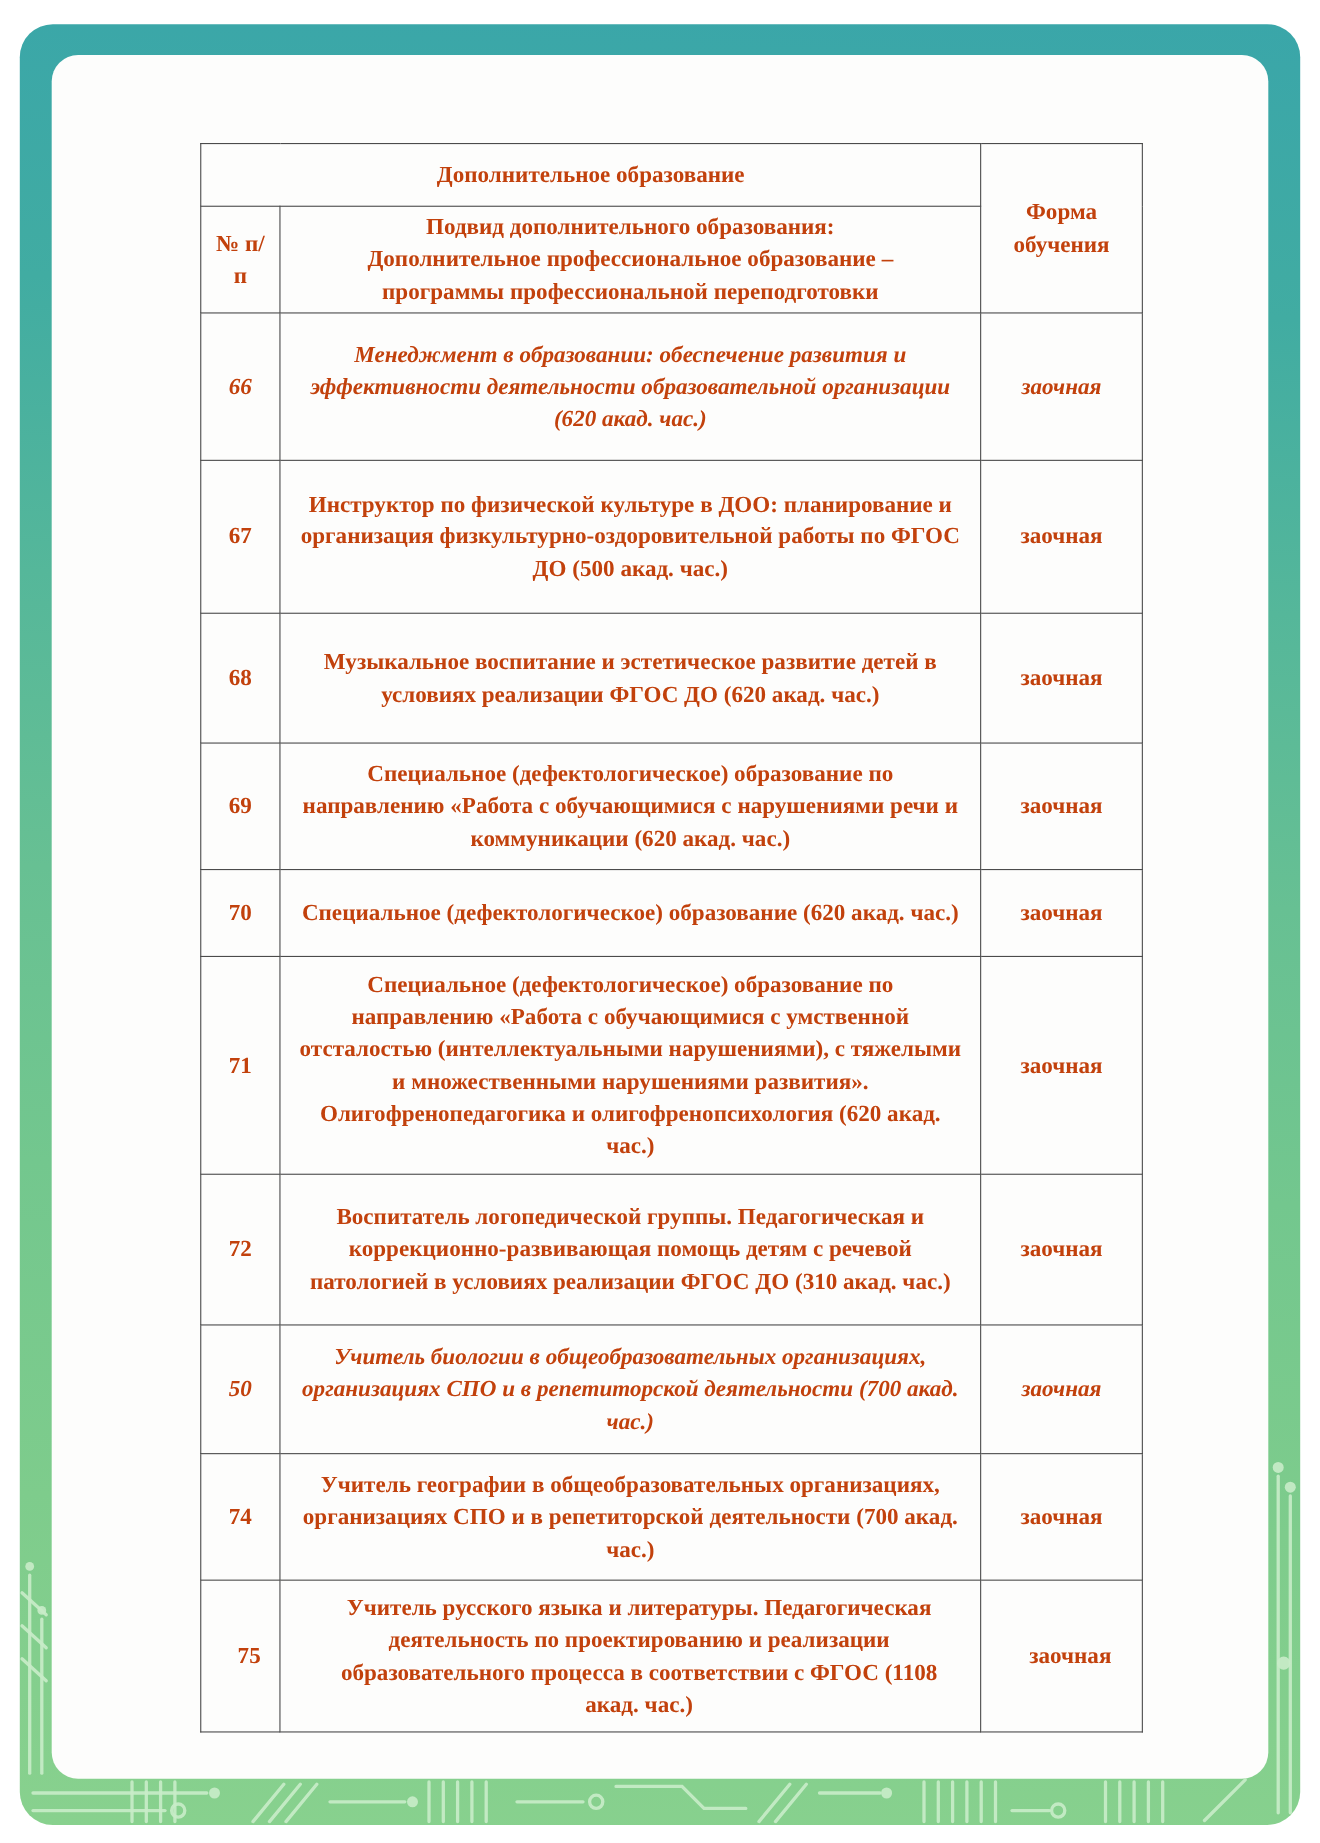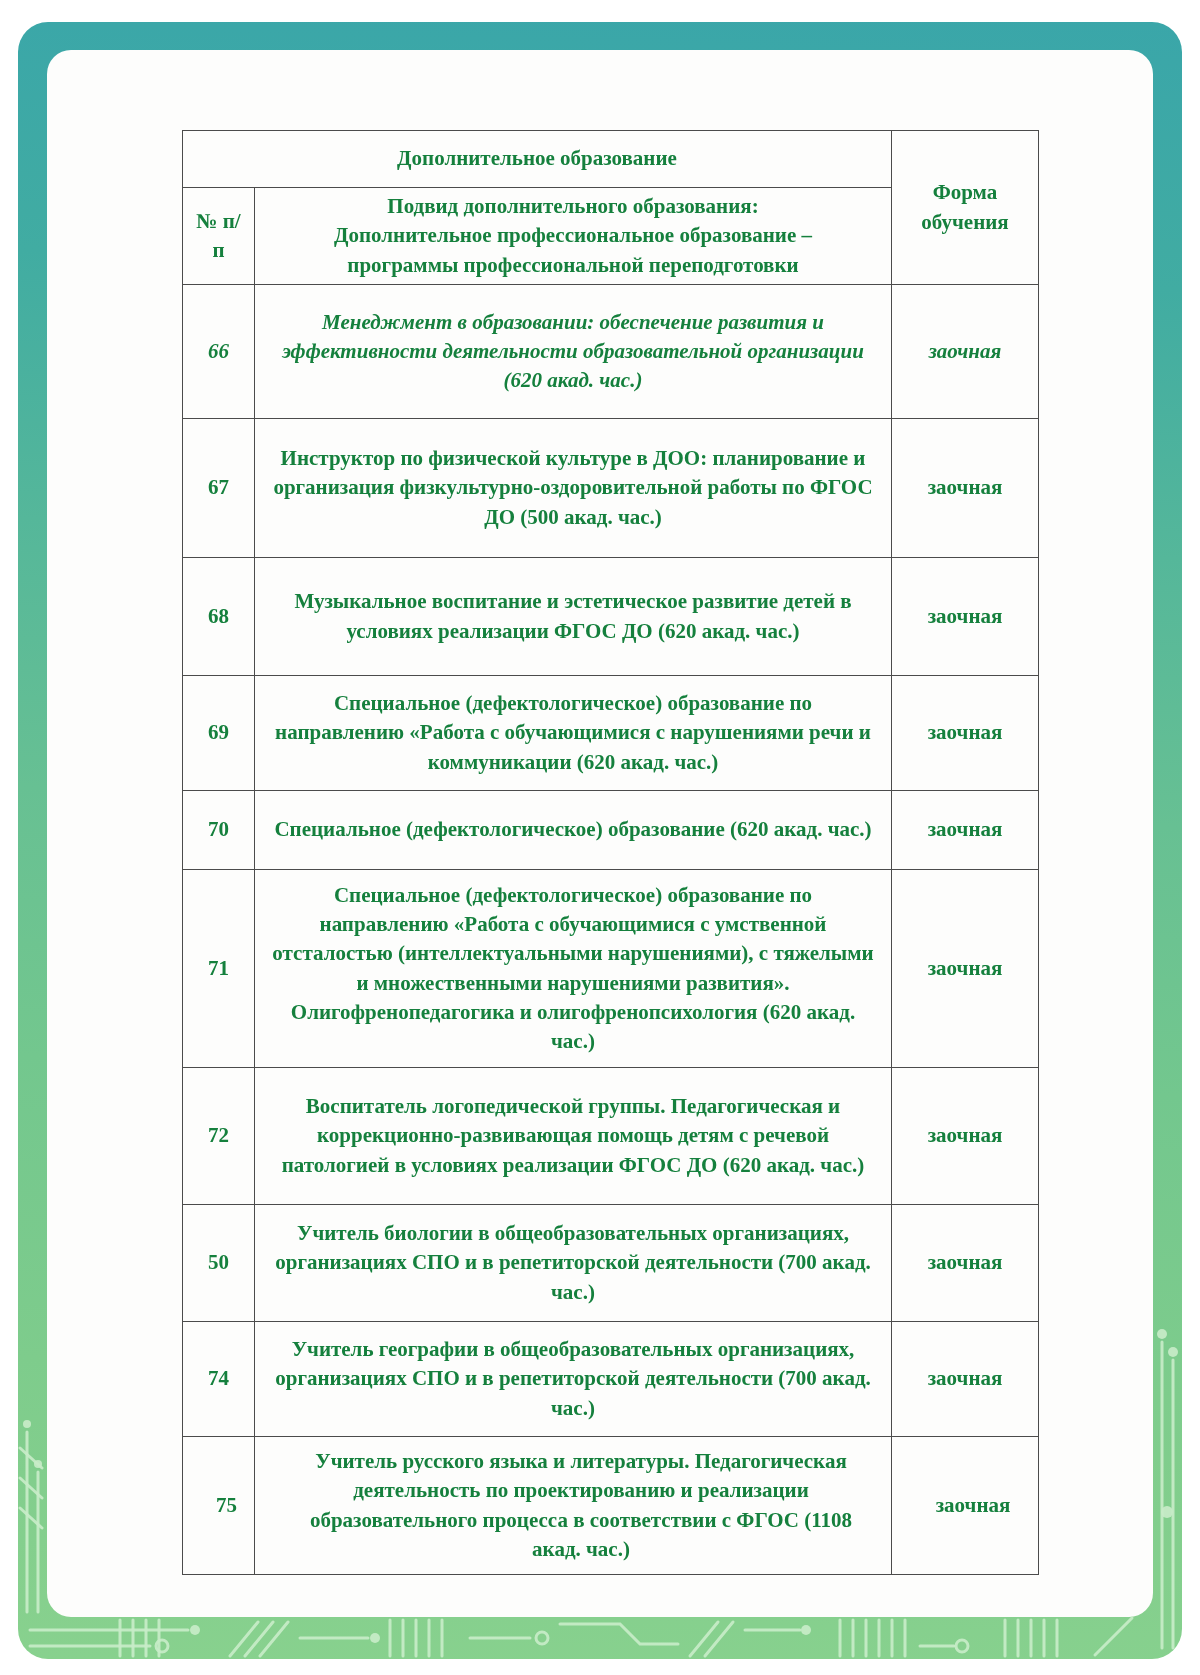--- a/index.html
+++ b/index.html
@@ -30,36 +30,36 @@
   .doc-table{
     position:absolute;left:182px;top:130px;width:856px;z-index:2;
     border-collapse:collapse;table-layout:fixed;
   }
   .doc-table col.c1{width:72px;}
   .doc-table col.c2{width:637px;}
   .doc-table col.c3{width:147px;}
   .doc-table th,.doc-table td{
     border:1.5px solid #4b4b4b;
     text-align:center;vertical-align:middle;
-    font-weight:bold;color:#15803d;
+    font-weight:bold;color:#c2410c;
     font-size:21px;line-height:1.4;
     padding:4px 12px;
     background:transparent;
   }
   .row-group-title{height:57px;}
   .row-subheader th{height:86px;}
   .pre{white-space:pre-line;}
   tbody tr:nth-child(1) td{height:125px;font-style:italic;}
   tbody tr:nth-child(2) td{height:130px;}
   tbody tr:nth-child(3) td{height:109px;}
   tbody tr:nth-child(4) td{height:106px;}
   tbody tr:nth-child(5) td{height:70px;text-align:center;}
   tbody tr:nth-child(6) td{height:189px;}
   tbody tr:nth-child(7) td{height:128px;}
-  tbody tr:nth-child(8) td{height:108px;}
+  tbody tr:nth-child(8) td{height:108px;font-style:italic;}
   tbody tr:nth-child(9) td{height:106px;}
   tbody tr:nth-child(10) td{height:129px;padding-left:28px;}
 </style>
 </head>
 <body>
 
 <div class="scan">
 
   <div class="frame">
     <div class="frame-inner"></div>
@@ -150,21 +150,21 @@
         <td>Специальное (дефектологическое) образование (620 акад. час.)</td>
         <td>заочная</td>
       </tr>
         <tr>
         <td>71</td>
         <td>Специальное (дефектологическое) образование по направлению «Работа с обучающимися с умственной отсталостью (интеллектуальными нарушениями), с тяжелыми и множественными нарушениями развития». Олигофренопедагогика и олигофренопсихология (620 акад. час.)</td>
         <td>заочная</td>
       </tr>
         <tr>
         <td>72</td>
-        <td>Воспитатель логопедической группы. Педагогическая и коррекционно-развивающая помощь детям с речевой патологией в условиях реализации ФГОС ДО (620 акад. час.)</td>
+        <td>Воспитатель логопедической группы. Педагогическая и коррекционно-развивающая помощь детям с речевой патологией в условиях реализации ФГОС ДО (310 акад. час.)</td>
         <td>заочная</td>
       </tr>
         <tr>
         <td>50</td>
         <td>Учитель биологии в общеобразовательных организациях, организациях СПО и в репетиторской деятельности (700 акад. час.)</td>
         <td>заочная</td>
       </tr>
         <tr>
         <td>74</td>
         <td>Учитель географии в общеобразовательных организациях, организациях СПО и в репетиторской деятельности (700 акад. час.)</td>

